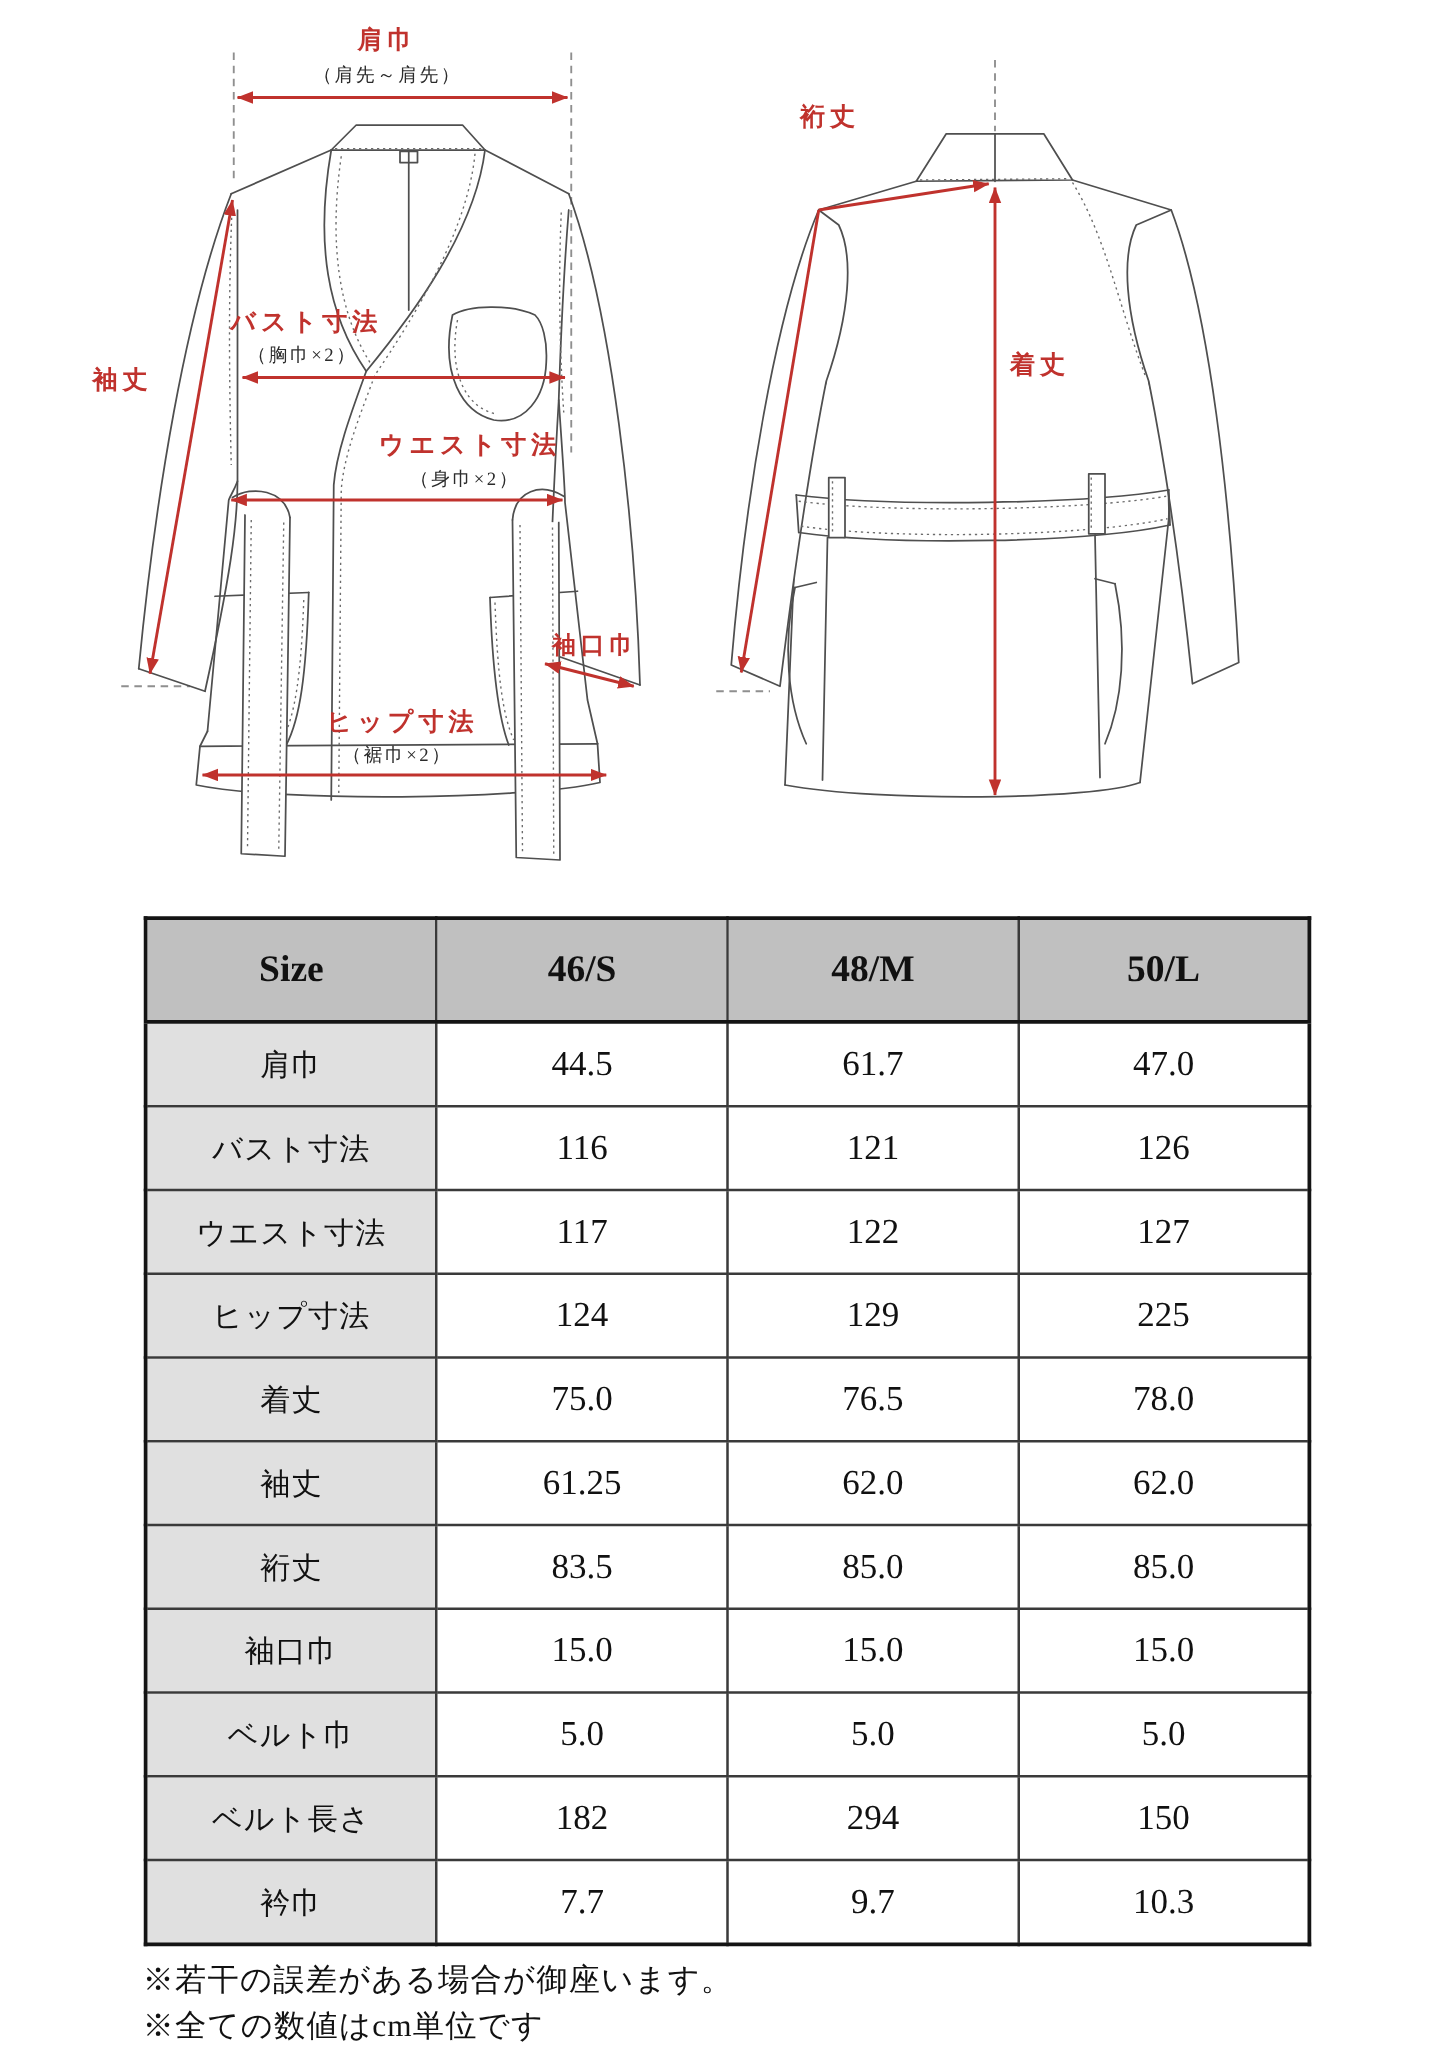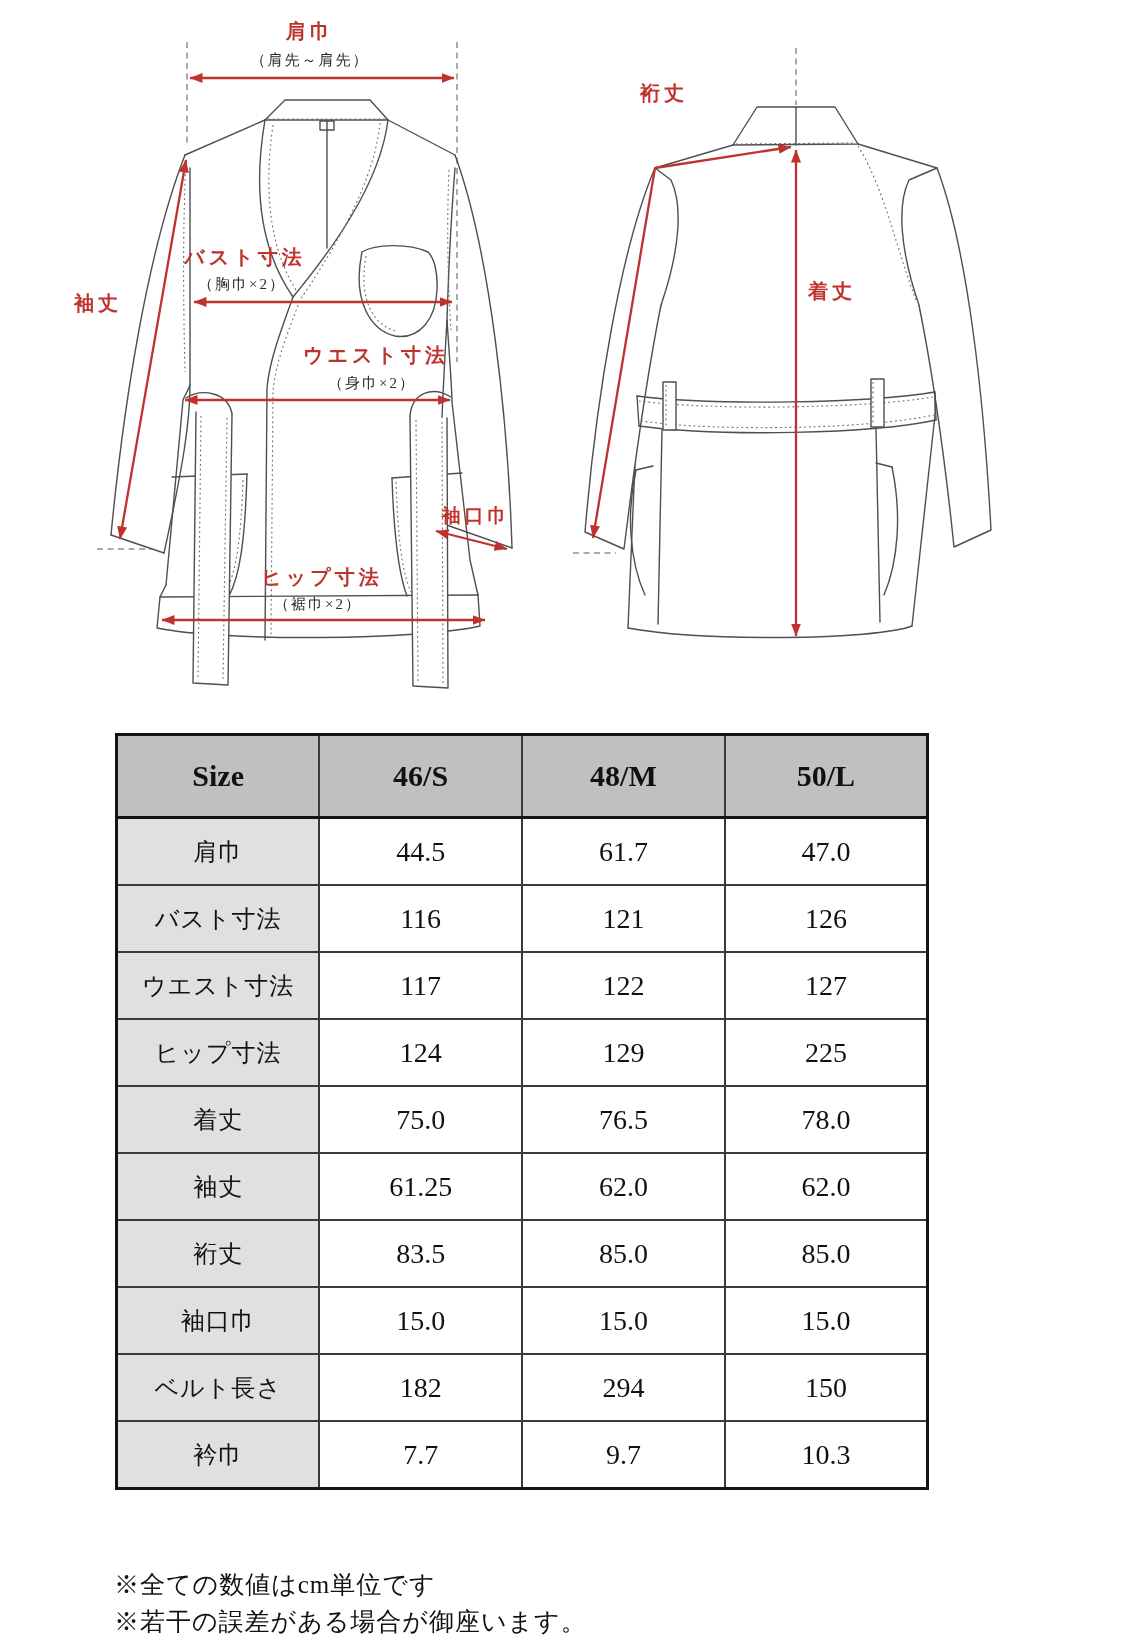--- a/index.html
+++ b/index.html
@@ -11,21 +11,21 @@
   .red-label.small{font-size:19px;}
   .sub-label{fill:#2b2b2b;font-size:15px;letter-spacing:2px;}
   .outline{fill:none;stroke:#4f4f4f;stroke-width:1.4;stroke-linecap:round;stroke-linejoin:round;}
   .outline.fillw{fill:#ffffff;}
   .stitch{fill:none;stroke:#6c6c6c;stroke-width:1.1;stroke-dasharray:1.8 3;}
   .guide{fill:none;stroke:#8f8f8f;stroke-width:1.5;stroke-dasharray:6 4.5;}
   .redline{fill:none;stroke:#c0322d;stroke-width:2.3;}
   .whitefill{fill:#ffffff;stroke:none;}
 
   
-  #size-table{position:absolute;left:115px;top:733px;width:814px;border-collapse:collapse;
+  #size-table{position:absolute;left:115px;top:733px;width:934px;border-collapse:collapse;
               table-layout:fixed;background:#fff;}
   #size-table td,#size-table th{border:2px solid #3a3a3a;text-align:center;vertical-align:middle;
               padding:0;overflow:hidden;}
   #size-table{border:3px solid #141414;}
   #size-table thead th{height:80px;background:#c0c0c0;font-size:30px;font-weight:bold;color:#111;}
   #size-table thead{border-bottom:3px solid #141414;}
   #size-table tbody td{height:65px;font-size:28px;color:#111;background:#fff;}
   #size-table tbody td.rowlabel{background:#e0e0e0;font-size:24px;letter-spacing:1px;}
   .notes{position:absolute;left:114px;top:1566px;font-size:25px;color:#111;line-height:37px;
          letter-spacing:1px;}
@@ -239,32 +239,38 @@
         <td>85.0</td>
         <td>85.0</td>
       </tr>
       <tr>
         <td class="rowlabel">袖口巾</td>
         <td>15.0</td>
         <td>15.0</td>
         <td>15.0</td>
       </tr>
       <tr>
+        <td class="rowlabel">ベルト巾</td>
+        <td>5.0</td>
+        <td>5.0</td>
+        <td>5.0</td>
+      </tr>
+      <tr>
         <td class="rowlabel">ベルト長さ</td>
         <td>182</td>
         <td>294</td>
         <td>150</td>
       </tr>
       <tr>
         <td class="rowlabel">衿巾</td>
         <td>7.7</td>
         <td>9.7</td>
         <td>10.3</td>
       </tr>
     </tbody>
   </table>
 
   <div class="notes">
+    <div>※若干の誤差がある場合が御座います。</div>
     <div>※全ての数値はcm単位です</div>
-    <div>※若干の誤差がある場合が御座います。</div>
   </div>
 
 </div>
 
 </body></html>

